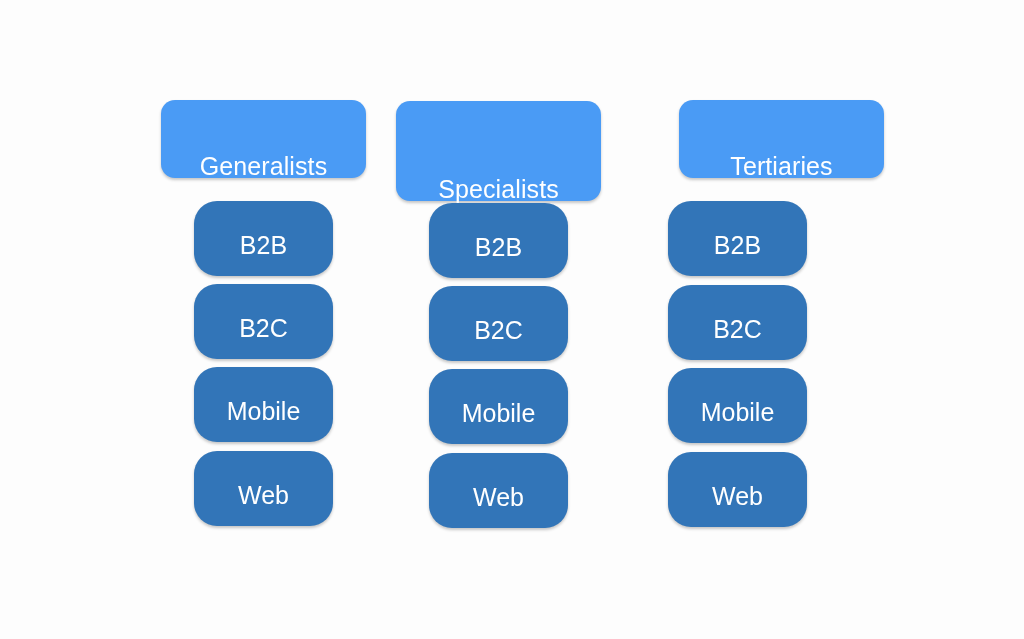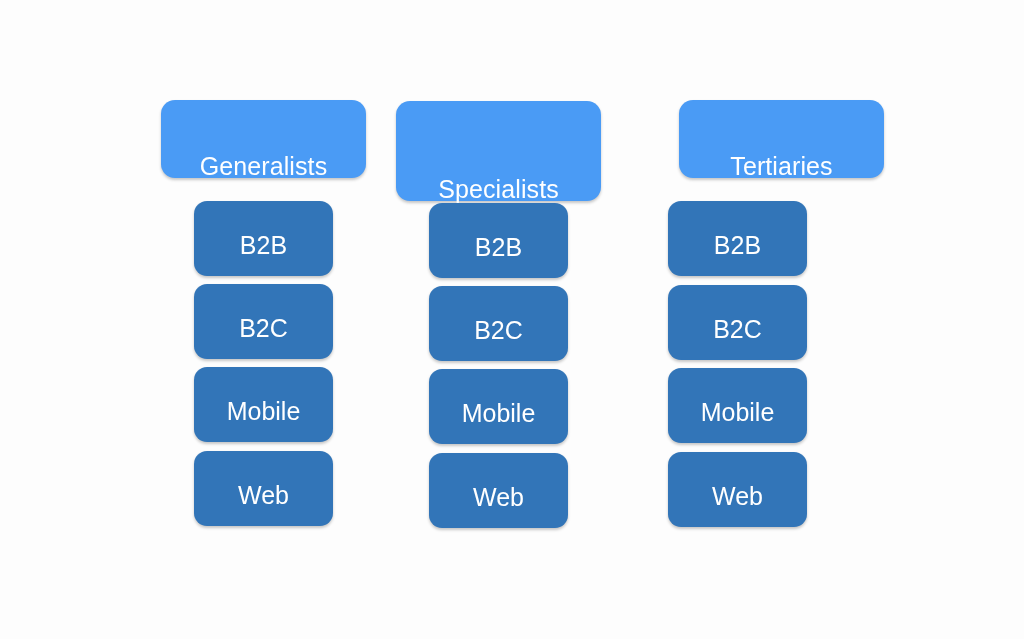--- a/index.html
+++ b/index.html
@@ -46,21 +46,21 @@
     line-height: 1;
     letter-spacing: 0.1px;
     white-space: nowrap;
     position: relative;
     top: 1px;
   }
 
   
   .item-box {
     position: absolute;
-    border-radius: 13px;
+    border-radius: 23px;
     background: #3275b8;
     box-shadow: 0 2px 3px rgba(0,0,0,0.22);
     display: flex;
     align-items: center;
     justify-content: center;
     box-sizing: border-box;
   }
   .item-label {
     color: #ffffff;
     font-size: 25px;

